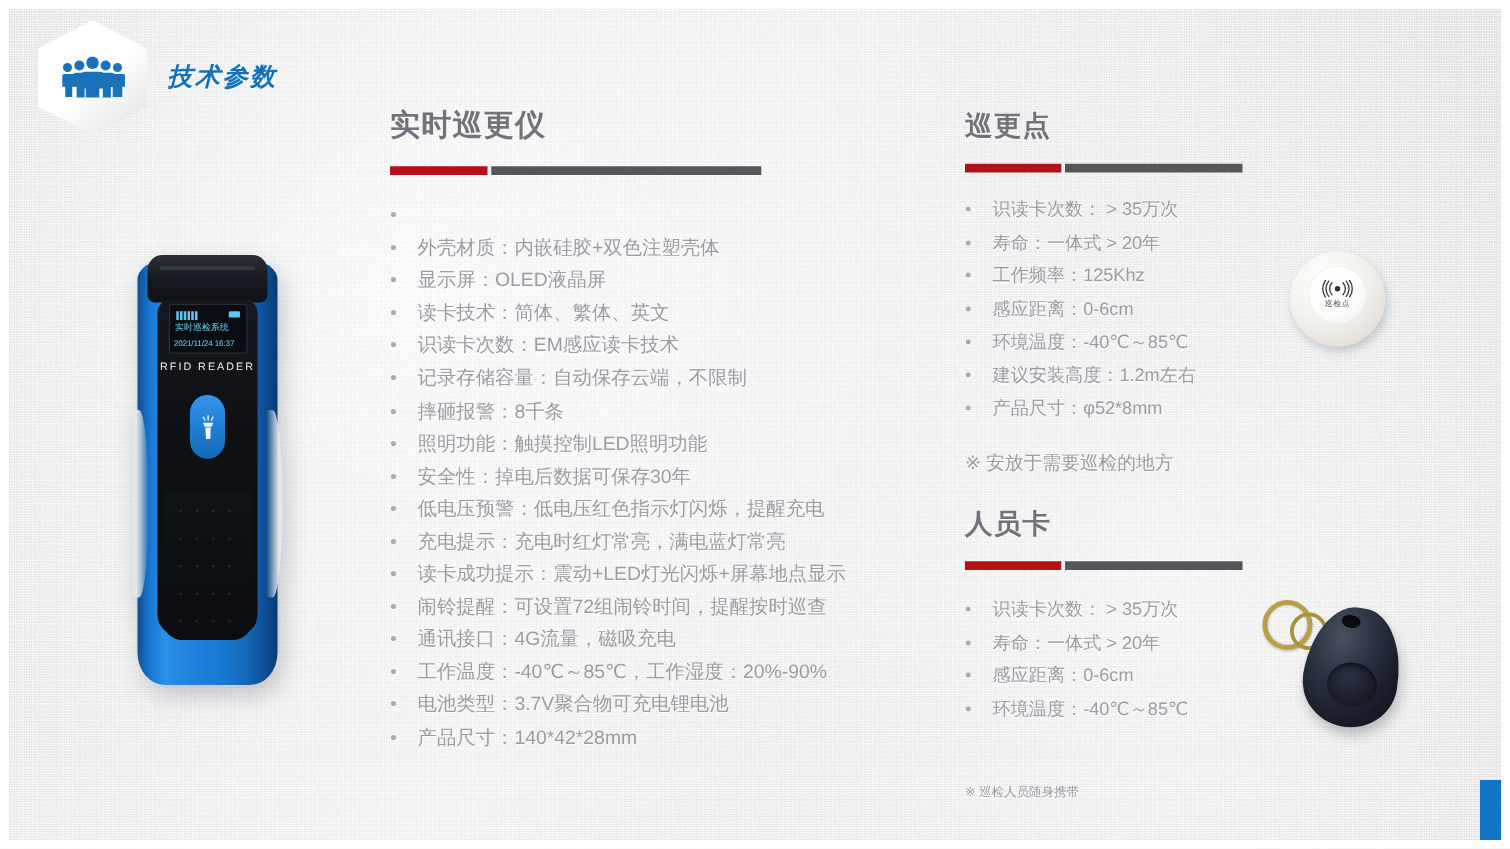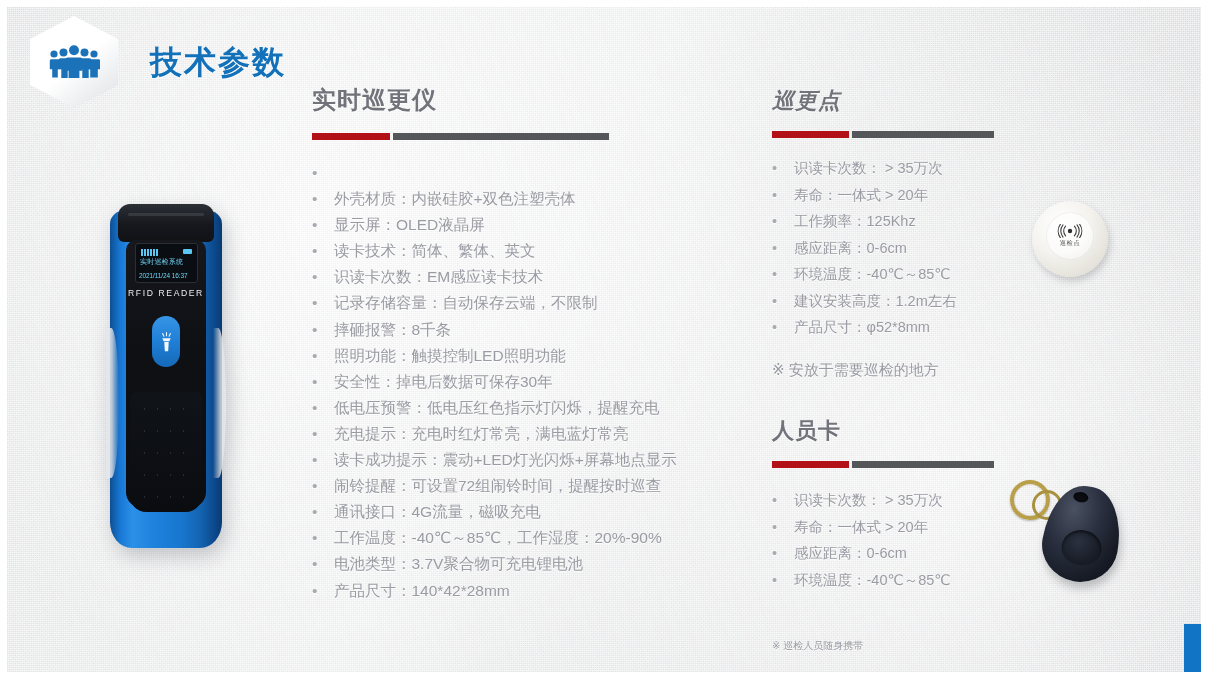--- a/index.html
+++ b/index.html
@@ -52,27 +52,28 @@
   .hexwrap { position: relative; width: 88px; height: 92px; }
   .hex {
     position: absolute; left: 0; top: 0; width: 88px; height: 92px;
     background: linear-gradient(140deg,#ffffff 0%,#ffffff 52%,#eceef0 78%,#dfe1e4 100%);
     clip-path: polygon(50% 0%, 100% 25%, 100% 75%, 50% 100%, 0% 75%, 0% 25%);
     filter: drop-shadow(0 3px 4px rgba(90,95,105,0.35));
   }
   .hex-icon { position: absolute; left: 0; top: 0; width: 88px; height: 92px;
               display: flex; align-items: center; justify-content: center; }
   .title-cn {
-    margin-left: 32px;
+    margin-left: 16px;
     color: #1371ba;
-    font-size: 32px;
+    font-size: 20px;
     font-weight: bold;
     letter-spacing: 2px;
     line-height: 92px;
     text-shadow: 0 1px 1px rgba(255,255,255,0.9);
+    font-style: italic;
   }
 
   
   .sec-title {
     color: #72737a;
     font-weight: bold;
     letter-spacing: 1px;
     text-shadow: 0 1px 0 rgba(255,255,255,0.85);
   }
   .rule { display: flex; height: 7px; }
@@ -103,29 +104,29 @@
   #col-main { position: absolute; left: 312px; top: 84px; width: 430px; z-index: 20; }
   #col-main .sec-title { font-size: 24px; }
   #col-main .rule { width: 297px; margin-top: 17px; }
   #col-main .rule .red  { width: 78px; }
   #col-main .rule .gray { flex: 1; margin-left: 3px; }
   #col-main ul.specs { margin-top: 20px; }
   #col-main ul.specs li { font-size: 15.5px; line-height: 26.1px; }
 
   
   #col-right { position: absolute; left: 772px; top: 86px; width: 260px; z-index: 20; }
-  #col-right .sec-title { font-size: 22px; font-style: italic; }
+  #col-right .sec-title { font-size: 22px; }
   #col-right .rule { width: 222px; margin-top: 15px; }
   #col-right .rule .red  { width: 77px; }
   #col-right .rule .gray { flex: 1; margin-left: 3px; }
   #col-right ul.specs { margin-top: 17px; }
   #col-right ul.specs li { font-size: 14.5px; line-height: 26.5px; }
   #col-right .note { font-size: 15px; margin-top: 20px; }
 
-  #sec-card { position: absolute; left: 772px; top: 416px; width: 260px; z-index: 20; }
+  #sec-card { position: absolute; left: 772px; top: 404px; width: 260px; z-index: 20; }
   #sec-card .sec-title { font-size: 22px; }
   #sec-card .rule { width: 222px; margin-top: 15px; }
   #sec-card .rule .red  { width: 77px; }
   #sec-card .rule .gray { flex: 1; margin-left: 3px; }
   #sec-card ul.specs { margin-top: 19px; }
   #sec-card ul.specs li { font-size: 14.5px; line-height: 26.5px; }
   #sec-card .note { font-size: 10px; margin-top: 46px; }
 
   
   #device {

